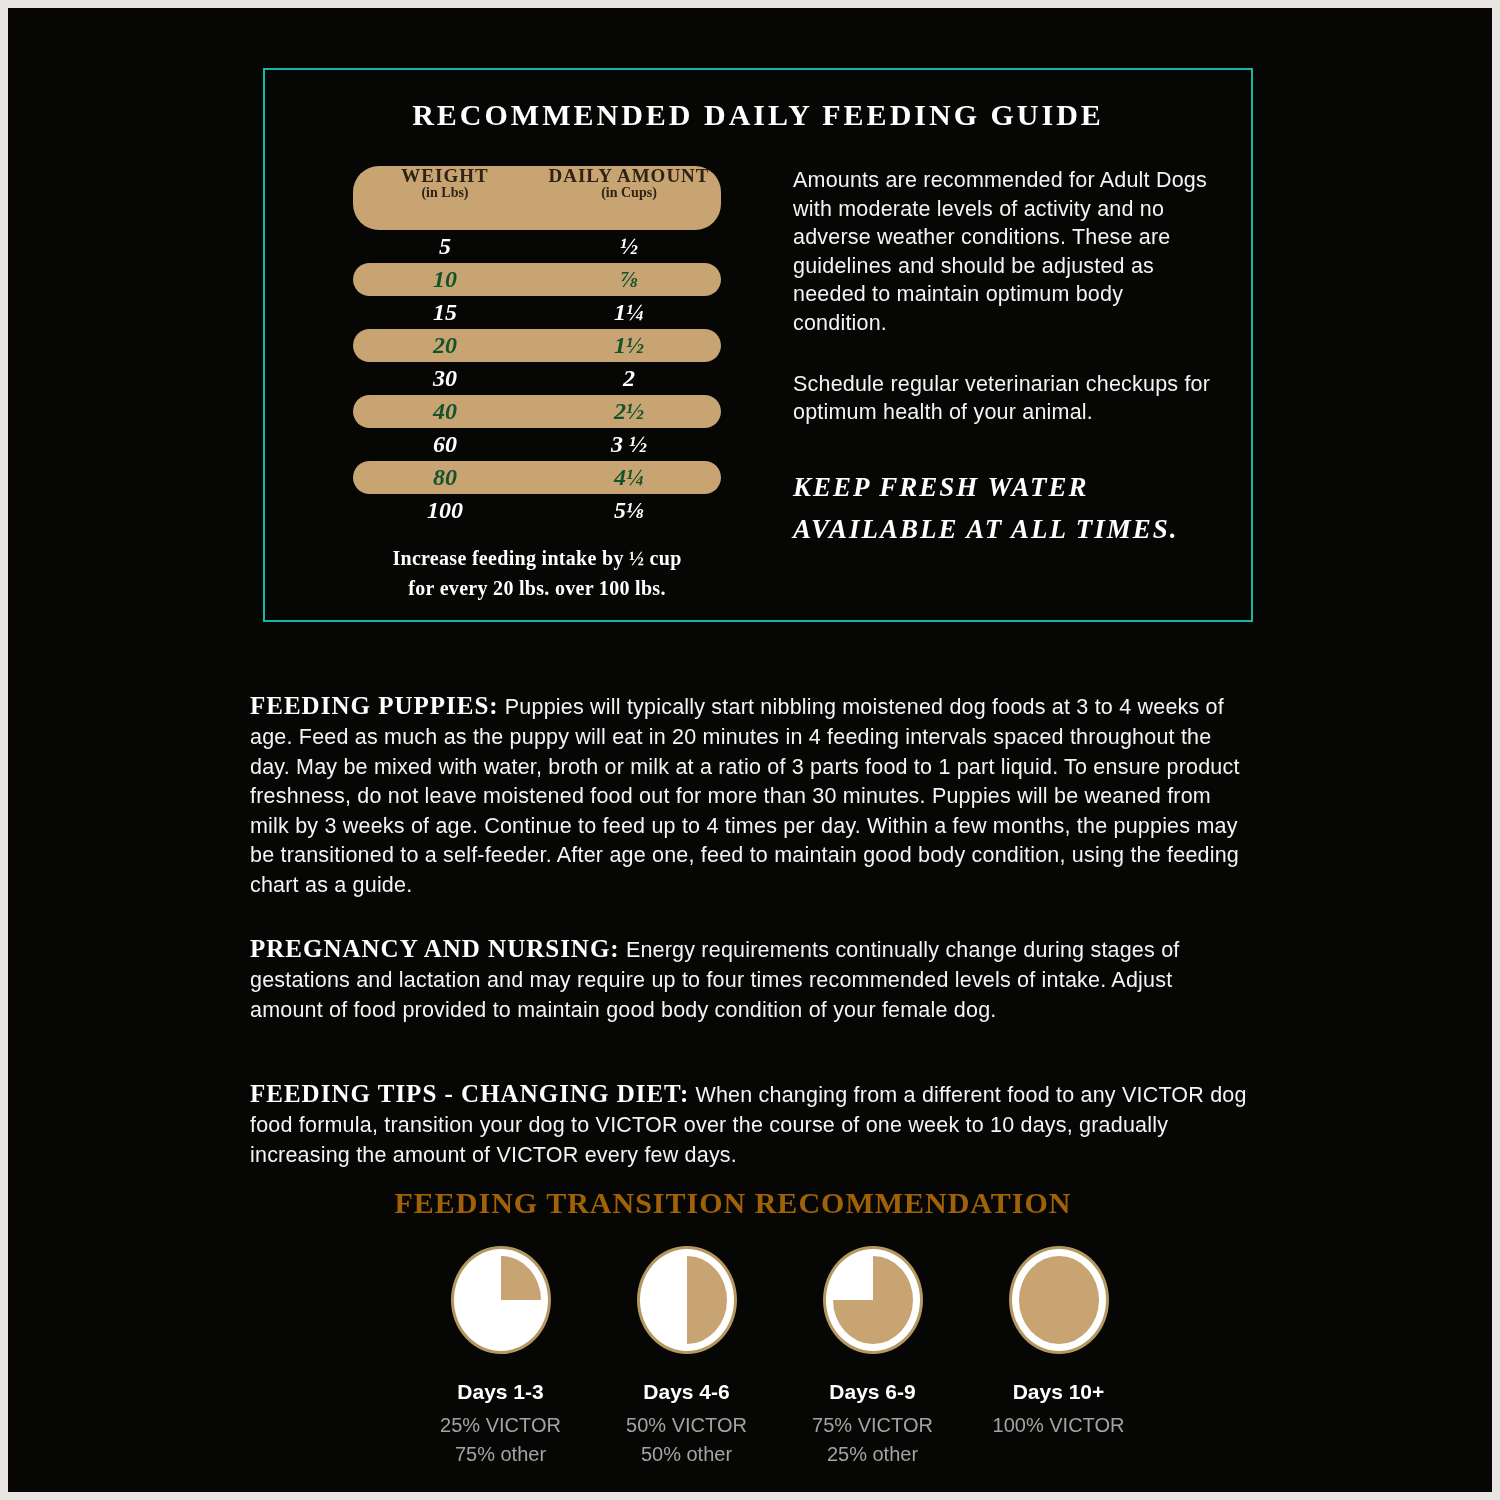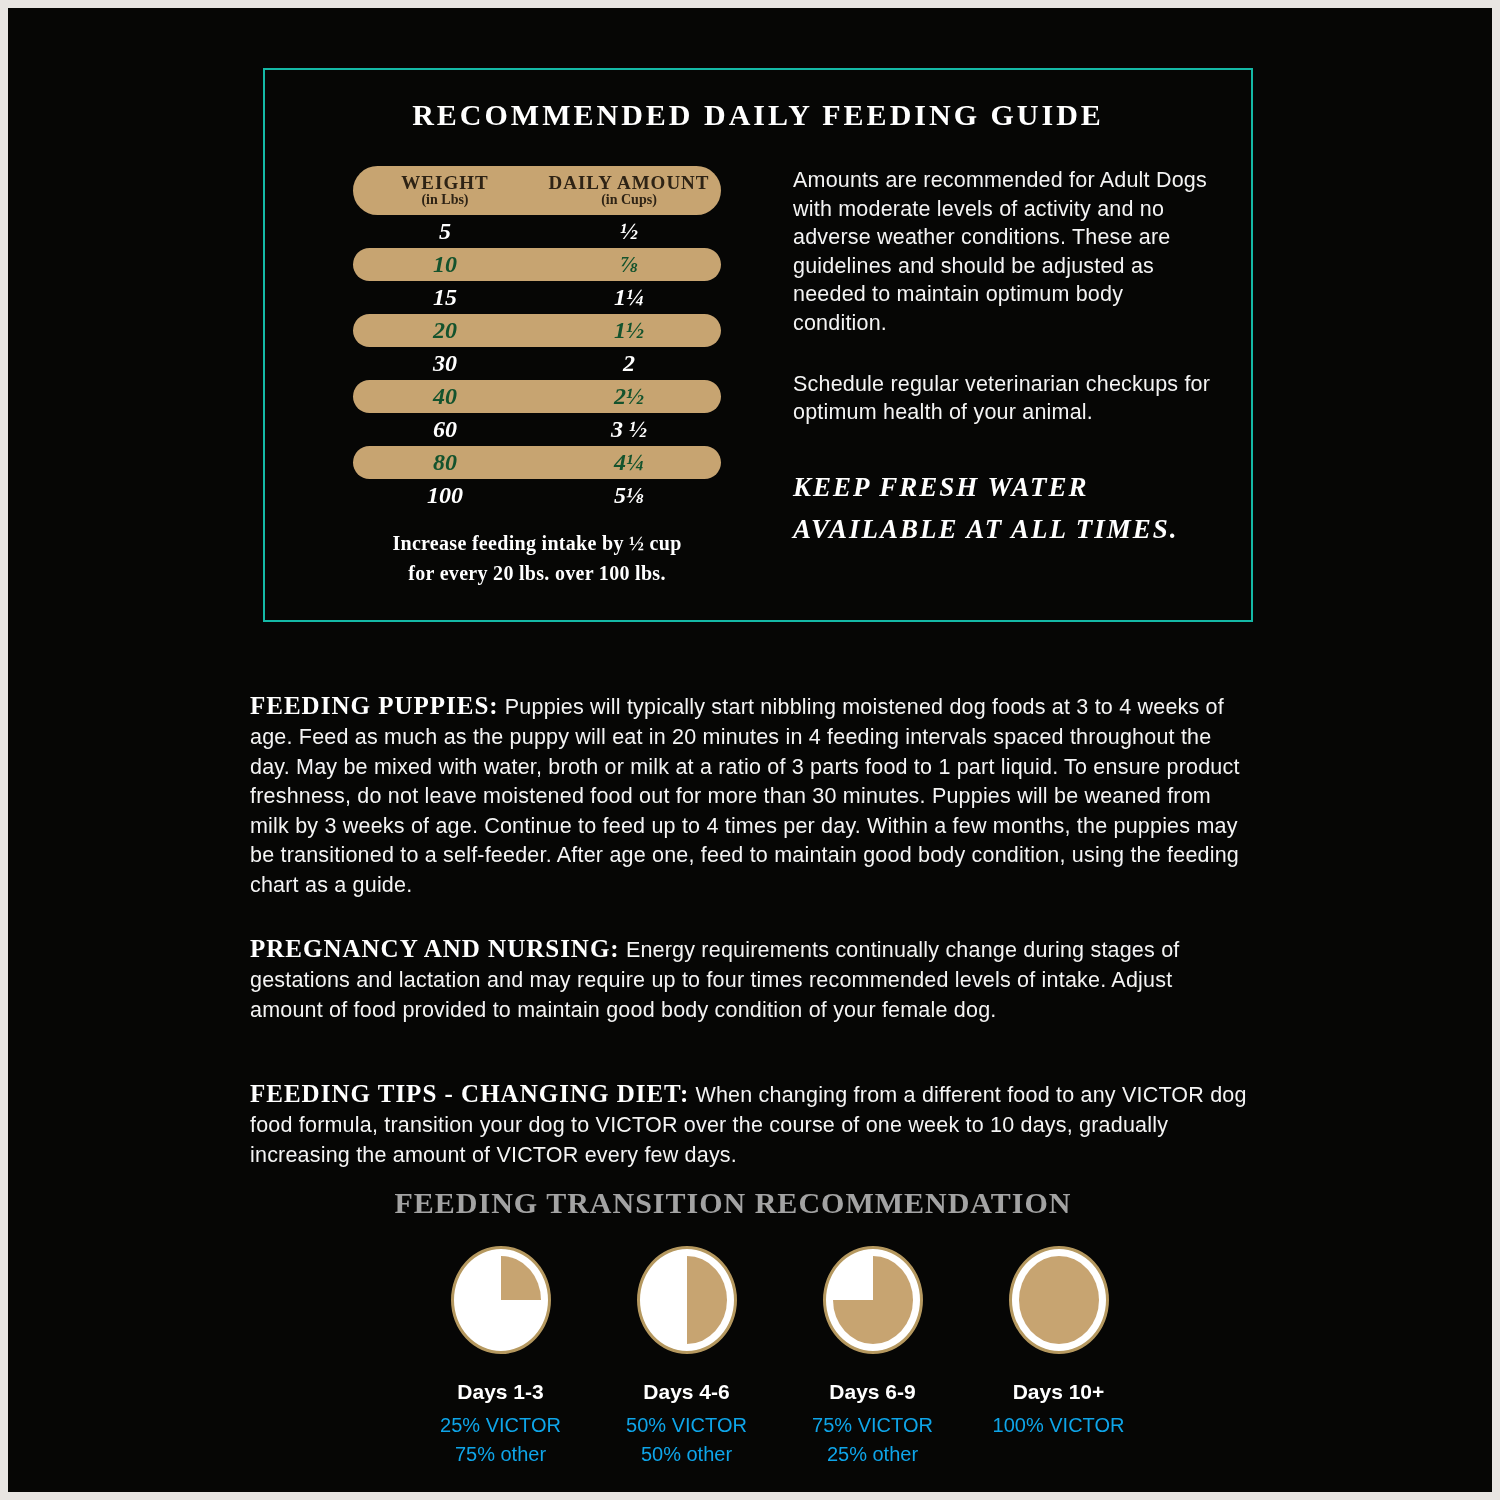--- a/index.html
+++ b/index.html
@@ -13,21 +13,21 @@
               font-size:30px; letter-spacing:3px; }
   .gb-subtitle { margin-top:8px; text-align:center; color:#ffffff;
                  font-family:"Liberation Serif","DejaVu Serif",serif; }
   .gb-subtitle .pre { font-style:italic; font-size:22px; margin-right:10px; }
   .gb-subtitle .main { font-weight:bold; font-size:28px; letter-spacing:3px; }
 
   .box-content { display:flex; margin-top:34px; padding-left:88px; }
   .table-col { width:368px; flex:none; }
   .right-col { width:424px; flex:none; margin-left:72px; }
 
-  .t-header { background:var(--tan); border-radius:26px; height:49px; display:flex; align-items:center; color:#2e2315; }
+  .t-header { background:var(--tan); border-radius:26px; height:64px; display:flex; align-items:flex-start; color:#2e2315; }
   .t-header .hcol { flex:1; text-align:center; font-family:"Liberation Serif","DejaVu Serif",serif; }
   .t-header .hmain { font-weight:bold; font-size:19px; letter-spacing:1px; line-height:1; }
   .t-header .hsub  { font-weight:bold; font-size:14px; line-height:1.15; }
 
   .t-row { height:33px; display:flex; align-items:center; color:#ffffff;
            font-family:"Liberation Serif","DejaVu Serif",serif; font-weight:bold; font-style:italic; font-size:24px; }
   .t-row.pill { background:var(--tan); border-radius:17px; color:#14532d; }
   .t-row .cell { flex:1; text-align:center; }
 
   .t-note { margin-top:16px; text-align:center; color:#ffffff;
@@ -42,29 +42,29 @@
   .section { position:absolute; left:242px; width:1000px; color:#f4f4f4;
              font-size:21.5px; line-height:1.37; letter-spacing:0.2px;margin-top:17px; }
   .section .heading { font-family:"Liberation Serif","DejaVu Serif",serif; font-weight:bold;
                       font-size:25px; letter-spacing:1px; color:#ffffff; }
   .sec-puppies  { top:664px; }
   .sec-pregnancy{ top:907px; }
   .sec-tips     { top:1052px; }
 
   
   .transition-title { position:absolute; top:1178px; left:255px; width:940px; text-align:center;
-                      color:#a3a3a3; font-family:"Liberation Serif","DejaVu Serif",serif;
+                      color:#a16207; font-family:"Liberation Serif","DejaVu Serif",serif;
                       font-weight:bold; font-size:30px; letter-spacing:1px; }
   .steps-row { position:absolute; top:1238px; left:415px; width:620px; display:flex;gap:31px; }
   .step { width:155px; flex:none; display:flex; flex-direction:column; align-items:center; }
   .pie-ring { width:100px; height:108px; border-radius:50%; border:3px solid #b5985f;
               background:#ffffff; padding:7px; }
   .pie { width:100%; height:100%; border-radius:50%; background:#ffffff; }
   .step .days { margin-top:26px; font-weight:bold; font-size:21px; color:#ffffff; }
-  .step .pct  { margin-top:7px; font-size:20px; color:#0ea5e9; line-height:1.45; text-align:center; }
+  .step .pct  { margin-top:7px; font-size:20px; color:#a3a3a3; line-height:1.45; text-align:center; }
 
   :root { --tan:#c7a471; }
 </style>
 </head>
 <body>
 
 <div class="canvas">
 
   <div class="guide-box">
     <div class="gb-title">RECOMMENDED DAILY FEEDING GUIDE</div>

